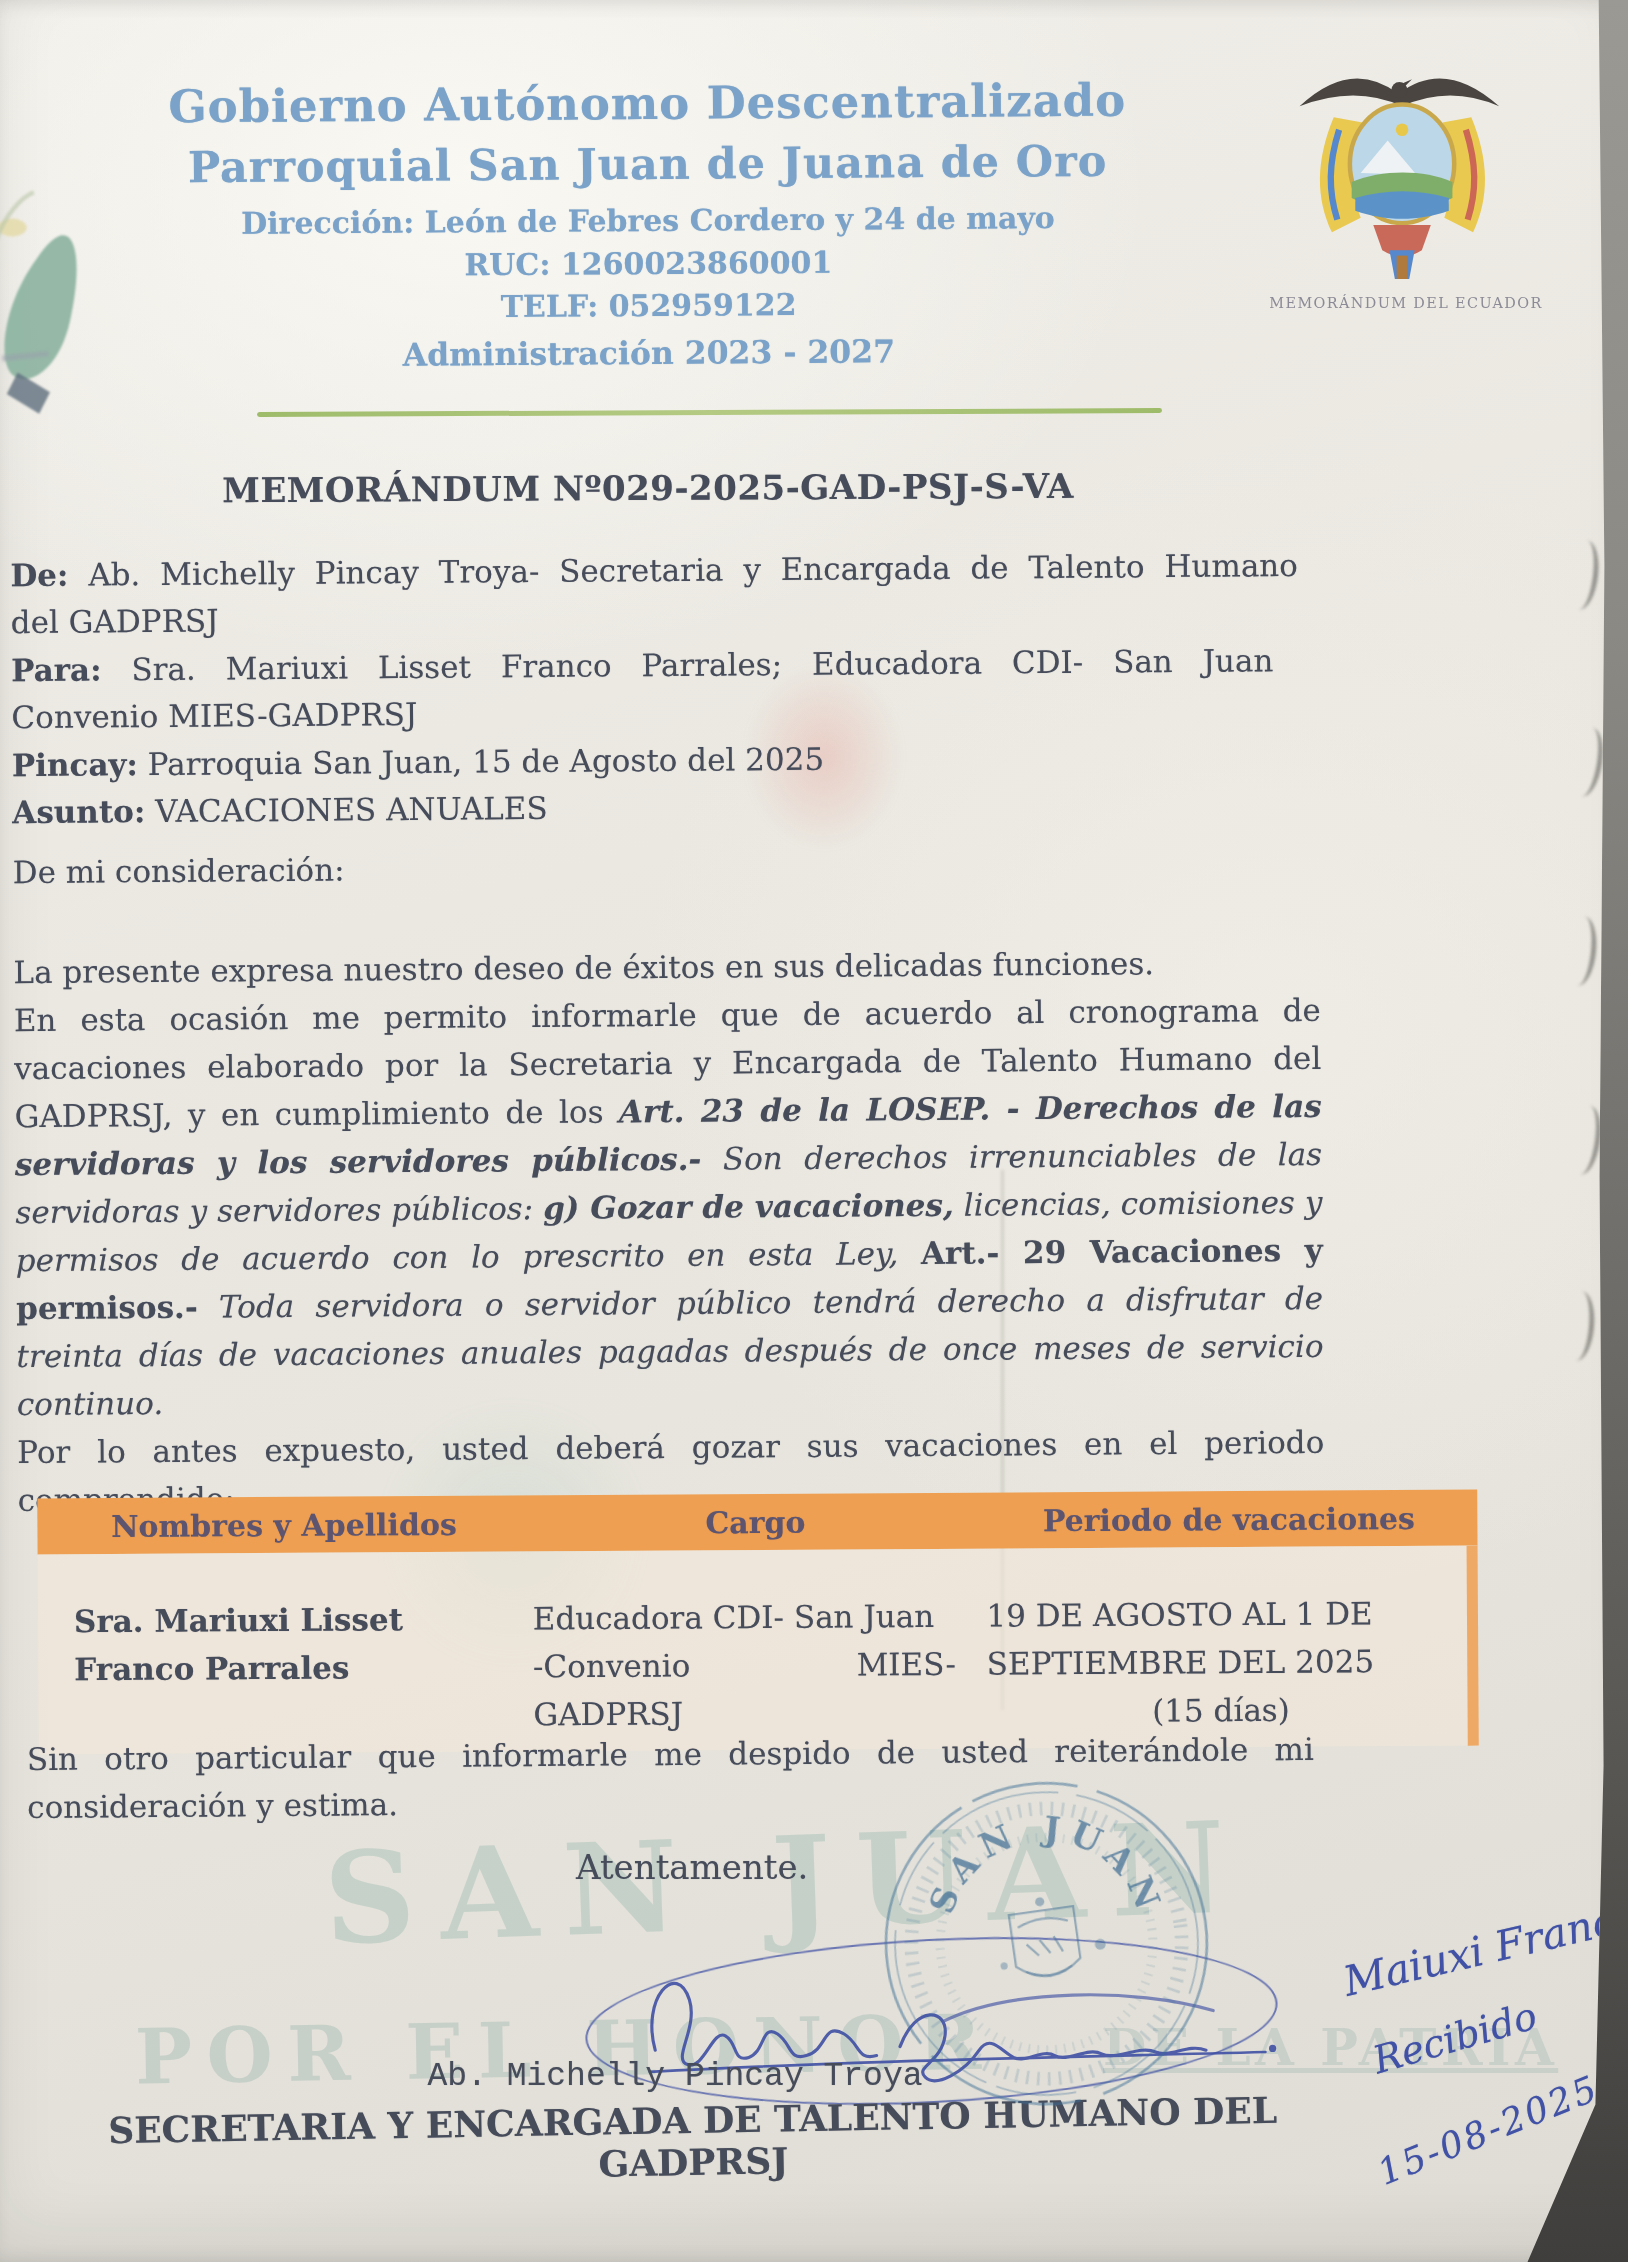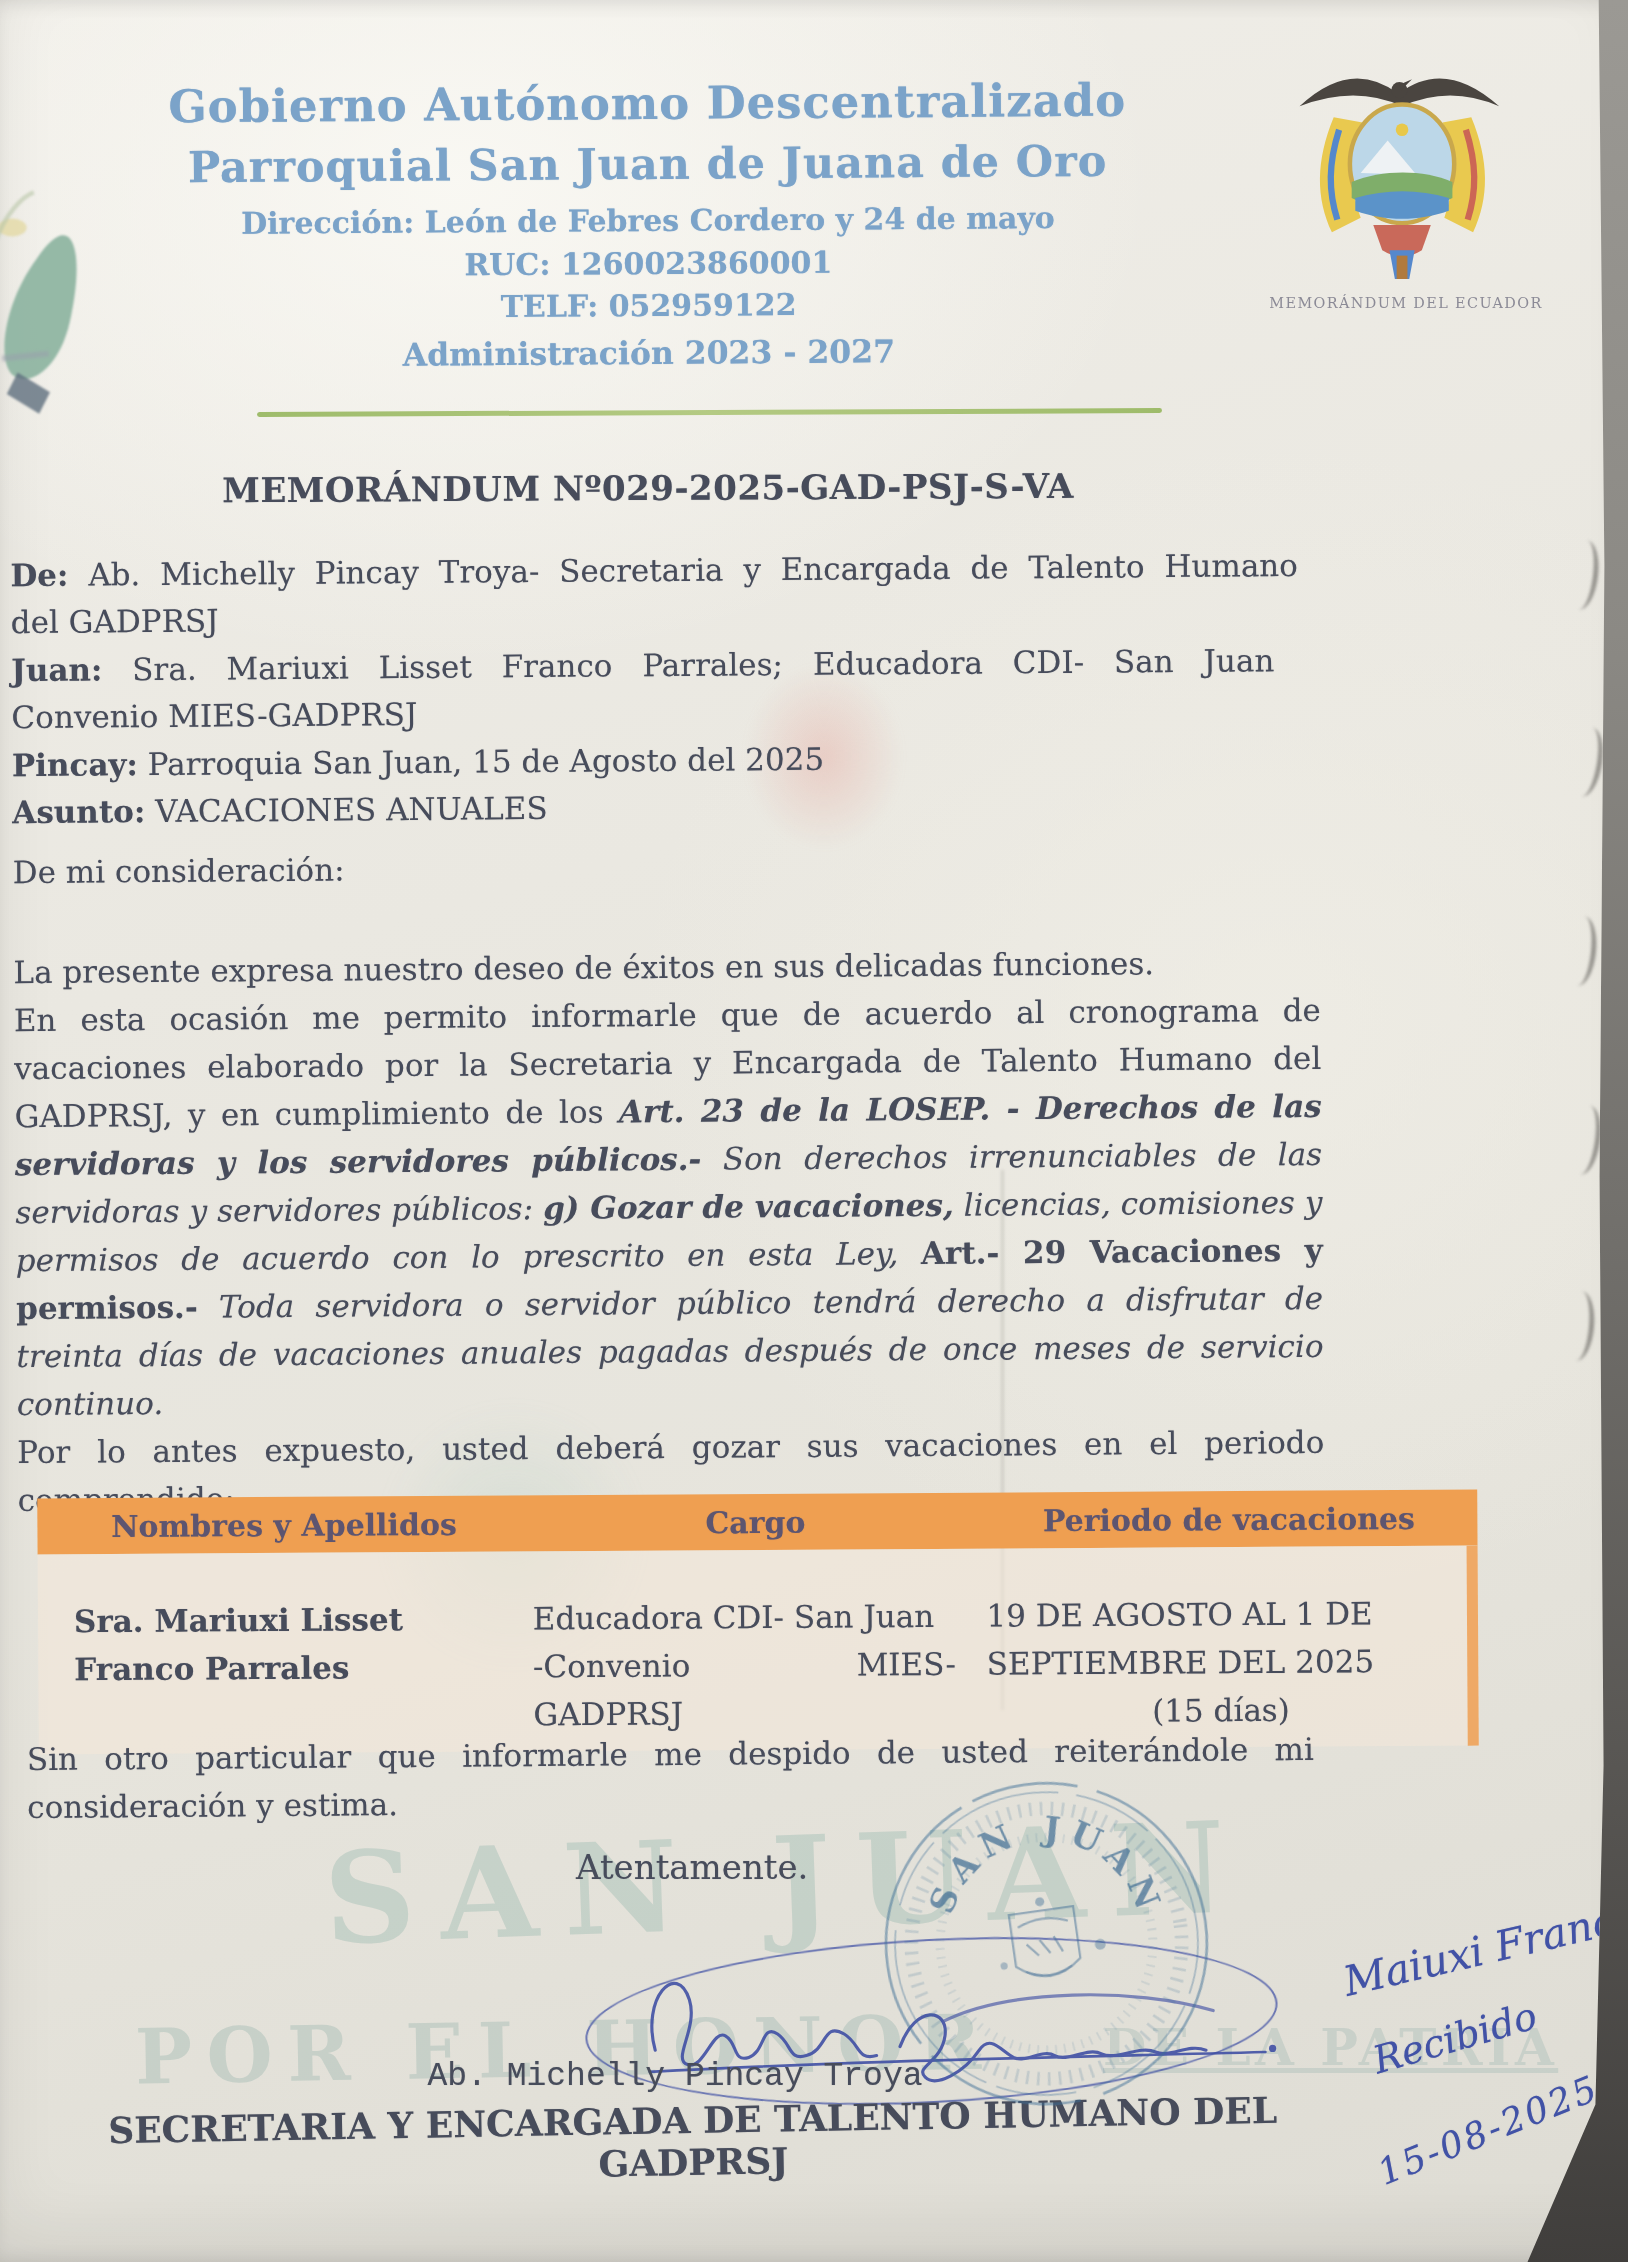--- a/index.html
+++ b/index.html
@@ -137,21 +137,21 @@
       <path d="M100,198 L164,198 L154,226 Q132,240 110,226 Z" fill="#c9695a"></path>
       <path d="M118,226 L146,226 L140,258 L124,258 Z" fill="#5588cc"></path>
       <path d="M126,232 h12 v26 h-12 Z" fill="#b07a3e"></path>
     </svg>
     <div class="abs emblem-cap">MEMORÁNDUM DEL ECUADOR</div>
 
     <div class="abs memo-title center ink">MEMORÁNDUM Nº029-2025-GAD-PSJ-S-VA</div>
 
     <div class="abs column ink">
       <p class="jus"><b>De:</b><span class="stretch-de"> Ab. Michelly Pincay Troya- Secretaria y Encargada de Talento Humano</span><br><span>del GADPRSJ</span></p>
-      <p class="jus"><b>Juan:</b><span class="stretch-para"> Sra. Mariuxi Lisset Franco Parrales; Educadora CDI- San Juan</span><br><span>Convenio MIES-GADPRSJ</span></p>
+      <p class="jus"><b>Para:</b><span class="stretch-para"> Sra. Mariuxi Lisset Franco Parrales; Educadora CDI- San Juan</span><br><span>Convenio MIES-GADPRSJ</span></p>
       <p><b>Pincay:</b><span> Parroquia San Juan, 15 de Agosto del 2025</span></p>
       <p><b>Asunto:</b><span> VACACIONES ANUALES</span></p>
       <p class="salut">De mi consideración:</p>
       <p class="p1">La presente expresa nuestro deseo de éxitos en sus delicadas funciones.</p>
       <p class="jus bodytxt"><span>En esta ocasión me permito informarle que de acuerdo al cronograma de vacaciones elaborado por la Secretaria y Encargada de Talento Humano del GADPRSJ, y  en cumplimiento de los </span><span class="bi">Art. 23 de la LOSEP. - Derechos de las servidoras y los servidores públicos.-</span><span class="it"> Son derechos irrenunciables de las servidoras y servidores públicos: </span><span class="bi">g) Gozar de vacaciones,</span><span class="it"> licencias, comisiones y permisos de acuerdo con lo prescrito en esta Ley, </span><b>Art.- 29 Vacaciones y permisos.-</b><span class="it"> Toda servidora o servidor público tendrá derecho a disfrutar de treinta días de vacaciones anuales pagadas después de once meses de servicio continuo.</span></p>
       <p class="jus bodytxt">Por lo antes expuesto, usted deberá gozar sus vacaciones en el periodo comprendido:</p>
     </div>
 
     <div class="abs vac-table">
       <div class="thead">

